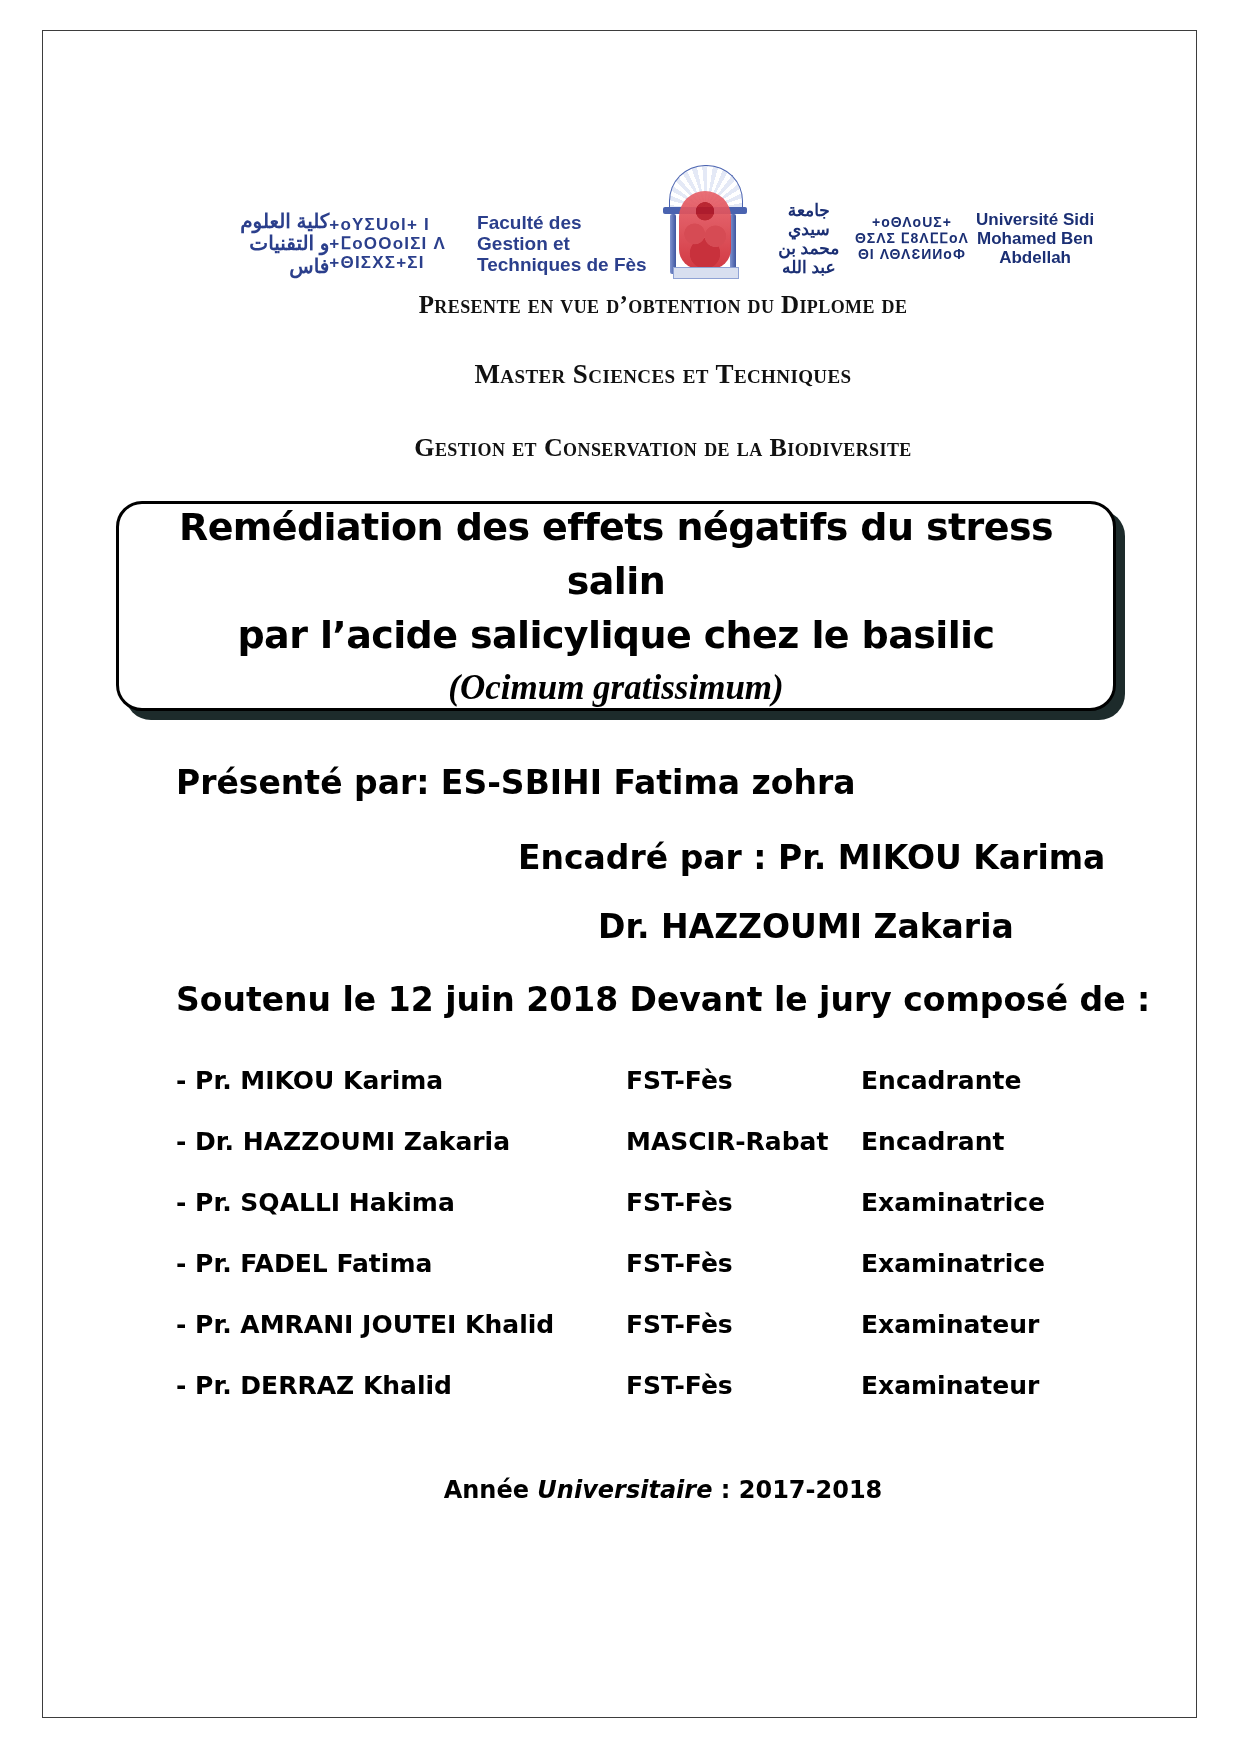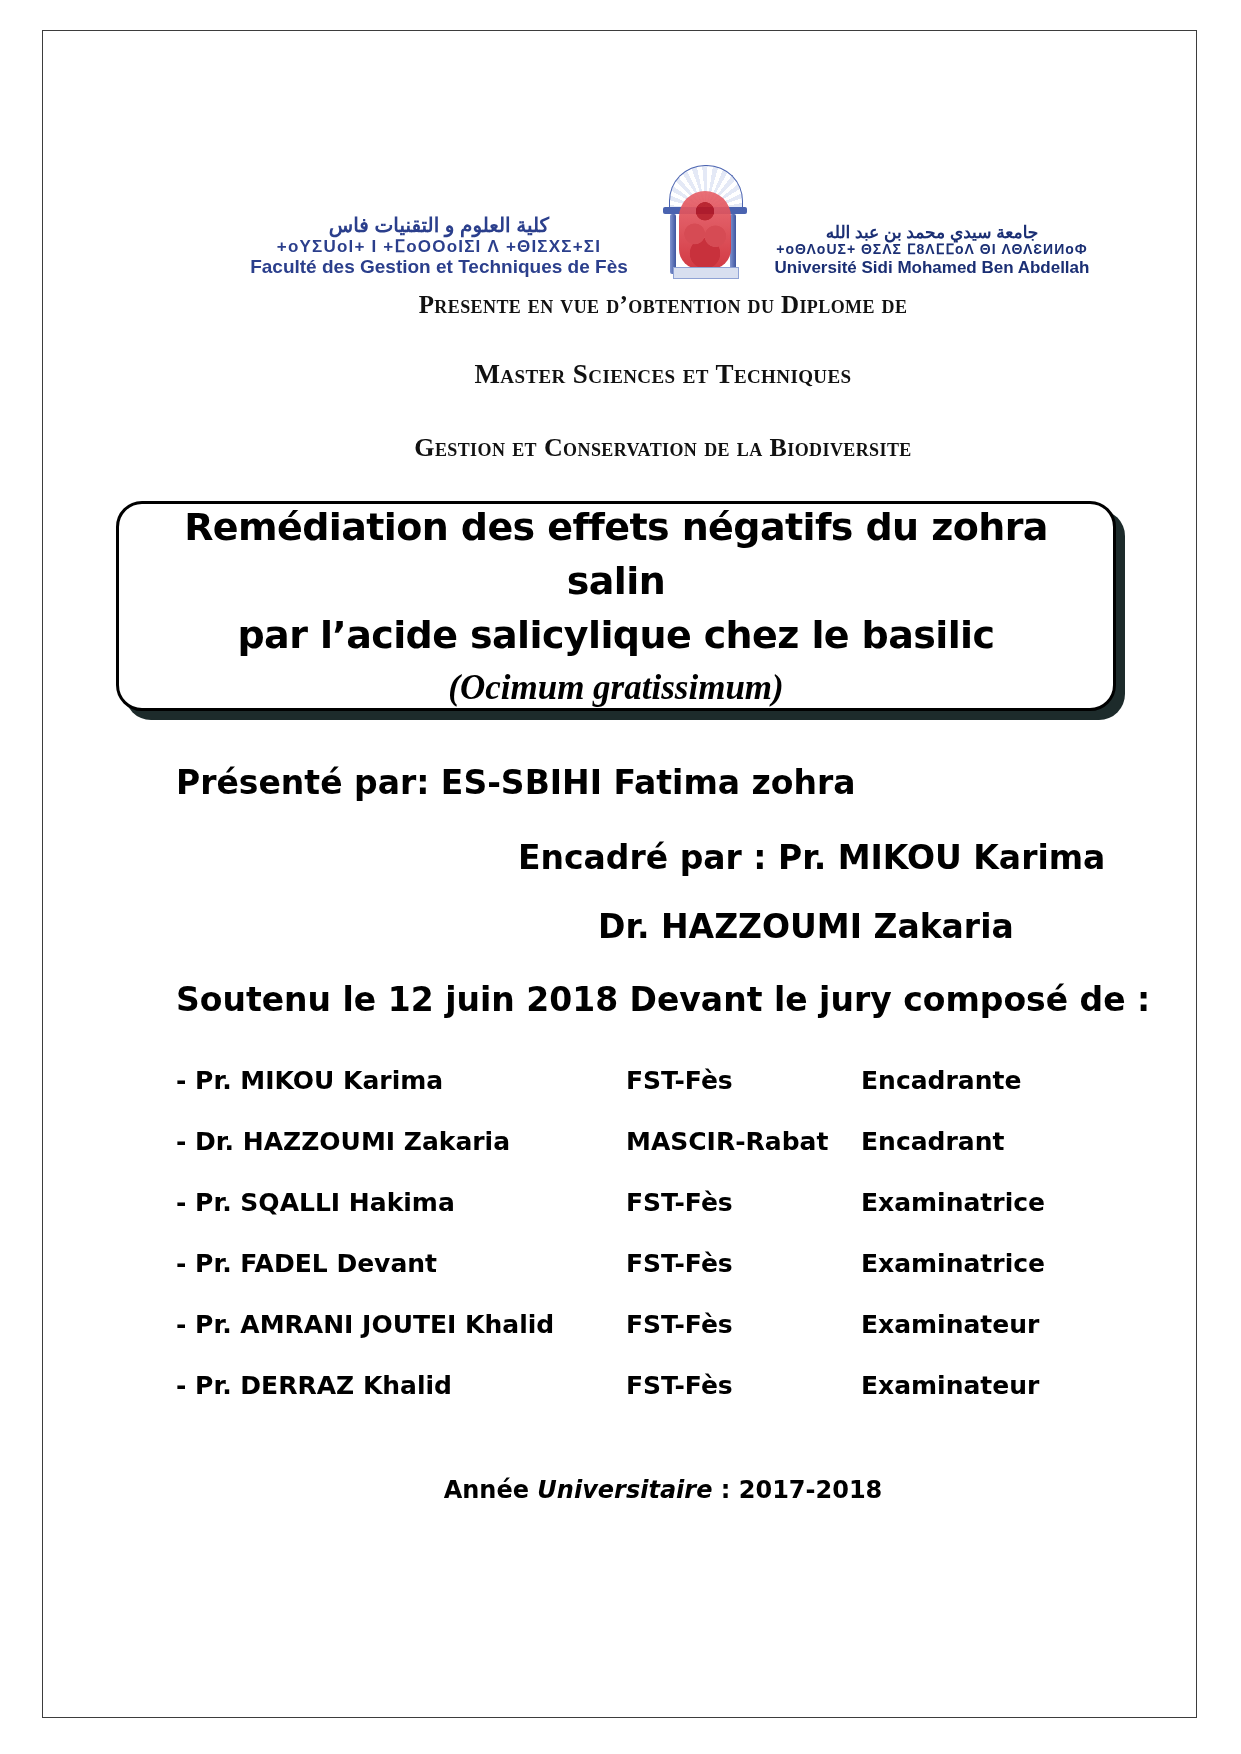--- a/index.html
+++ b/index.html
@@ -40,21 +40,21 @@
     left: 60px;
     top: 85px;
     width: 1010px;
     height: 120px;
     display: flex;
     align-items: flex-end;
     justify-content: center;
   }
   .logo-block {
     display: flex;
-    flex-direction: column;
+    flex-direction: row;
     align-items: center;
     line-height: 1.12;
   }
   .logo-left { color: #2b3f8c; width: 420px; padding-bottom: 4px; }
   .logo-right { color: #1b2f74; width: 330px; padding-bottom: 4px; text-align: center;}
   .ar-line {
     font-size: 20px;
     font-weight: bold;
     direction: rtl;
     letter-spacing: 0px;
@@ -271,21 +271,21 @@
 
     <div class="headings">
       <div class="head-line head-1">Presente en vue d’obtention du Diplome de</div>
       <div class="head-line head-2">Master Sciences et Techniques</div>
       <div class="head-line head-3">Gestion et Conservation de la Biodiversite</div>
     </div>
 
     <div class="title-wrap">
       <div class="title-shadow"></div>
       <div class="title-box">
-        <div class="title-line">Remédiation des effets négatifs du zohra salin</div>
+        <div class="title-line">Remédiation des effets négatifs du stress salin</div>
         <div class="title-line">par l’acide salicylique chez le basilic</div>
         <div class="title-species">(Ocimum gratissimum)</div>
       </div>
     </div>
 
     <div class="info">
       <div class="info-row presente">Présenté par: ES-SBIHI Fatima zohra</div>
       <div class="info-row encadre">Encadré par : Pr. MIKOU Karima</div>
       <div class="info-row encadre2">Dr. HAZZOUMI Zakaria</div>
       <div class="info-row soutenu">Soutenu le 12 juin 2018 Devant le jury composé de :</div>
@@ -301,21 +301,21 @@
             <td class="c-name">- Dr. HAZZOUMI Zakaria</td>
             <td class="c-aff">MASCIR-Rabat</td>
             <td class="c-role">Encadrant</td>
           </tr>
           <tr>
             <td class="c-name">- Pr. SQALLI Hakima</td>
             <td class="c-aff">FST-Fès</td>
             <td class="c-role">Examinatrice</td>
           </tr>
           <tr>
-            <td class="c-name">- Pr. FADEL Devant</td>
+            <td class="c-name">- Pr. FADEL Fatima</td>
             <td class="c-aff">FST-Fès</td>
             <td class="c-role">Examinatrice</td>
           </tr>
           <tr>
             <td class="c-name">- Pr. AMRANI JOUTEI Khalid</td>
             <td class="c-aff">FST-Fès</td>
             <td class="c-role">Examinateur</td>
           </tr>
           <tr>
             <td class="c-name">- Pr. DERRAZ Khalid</td>

